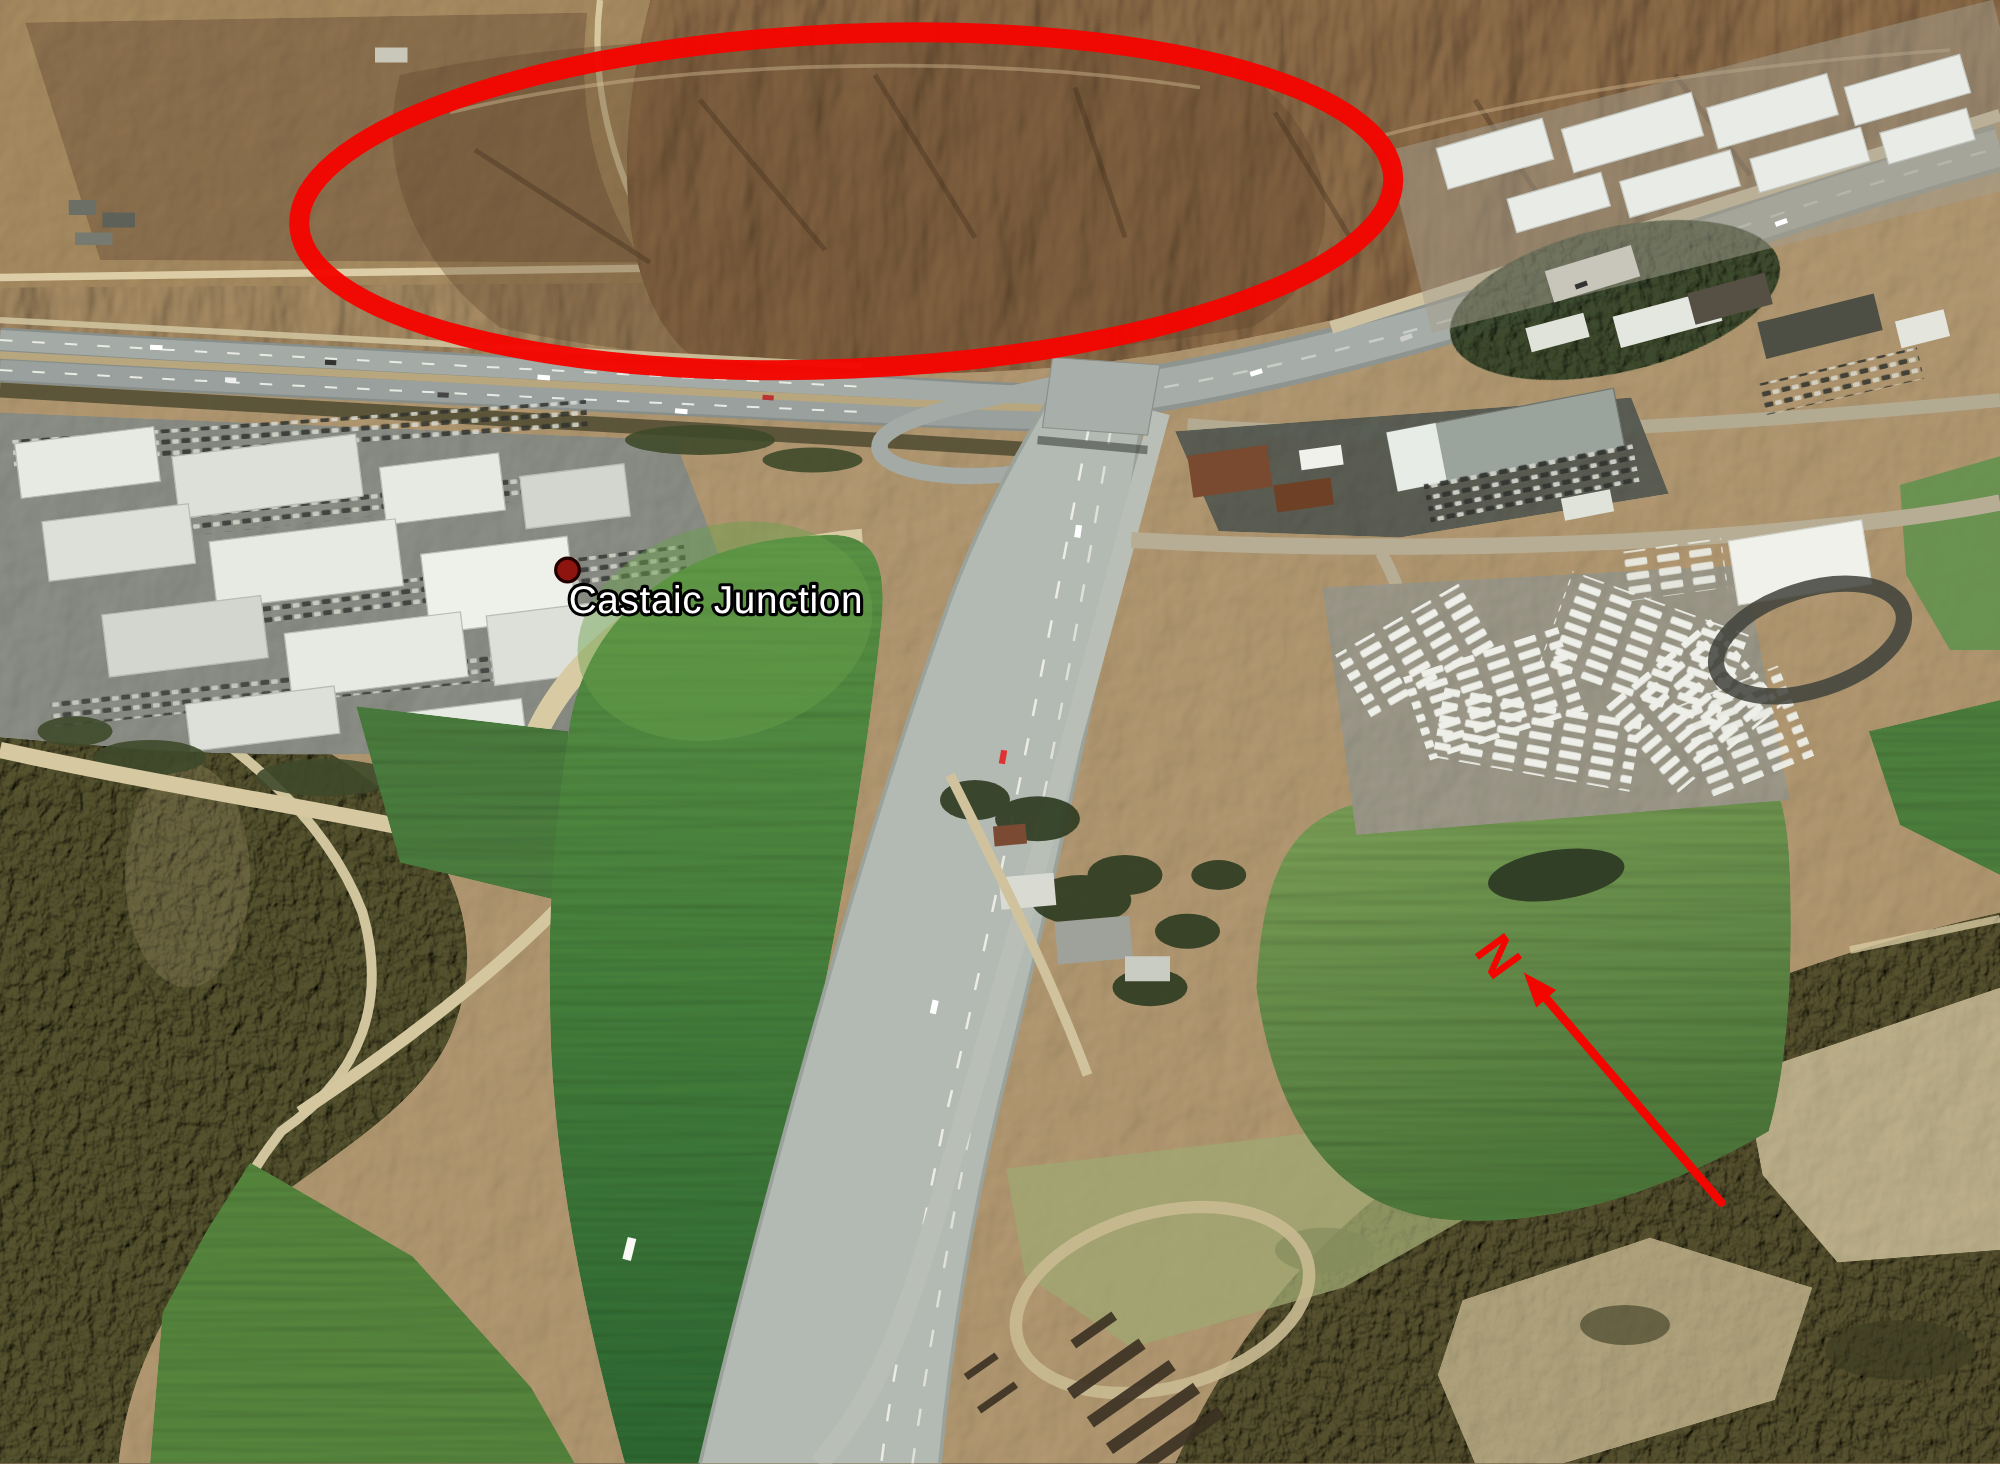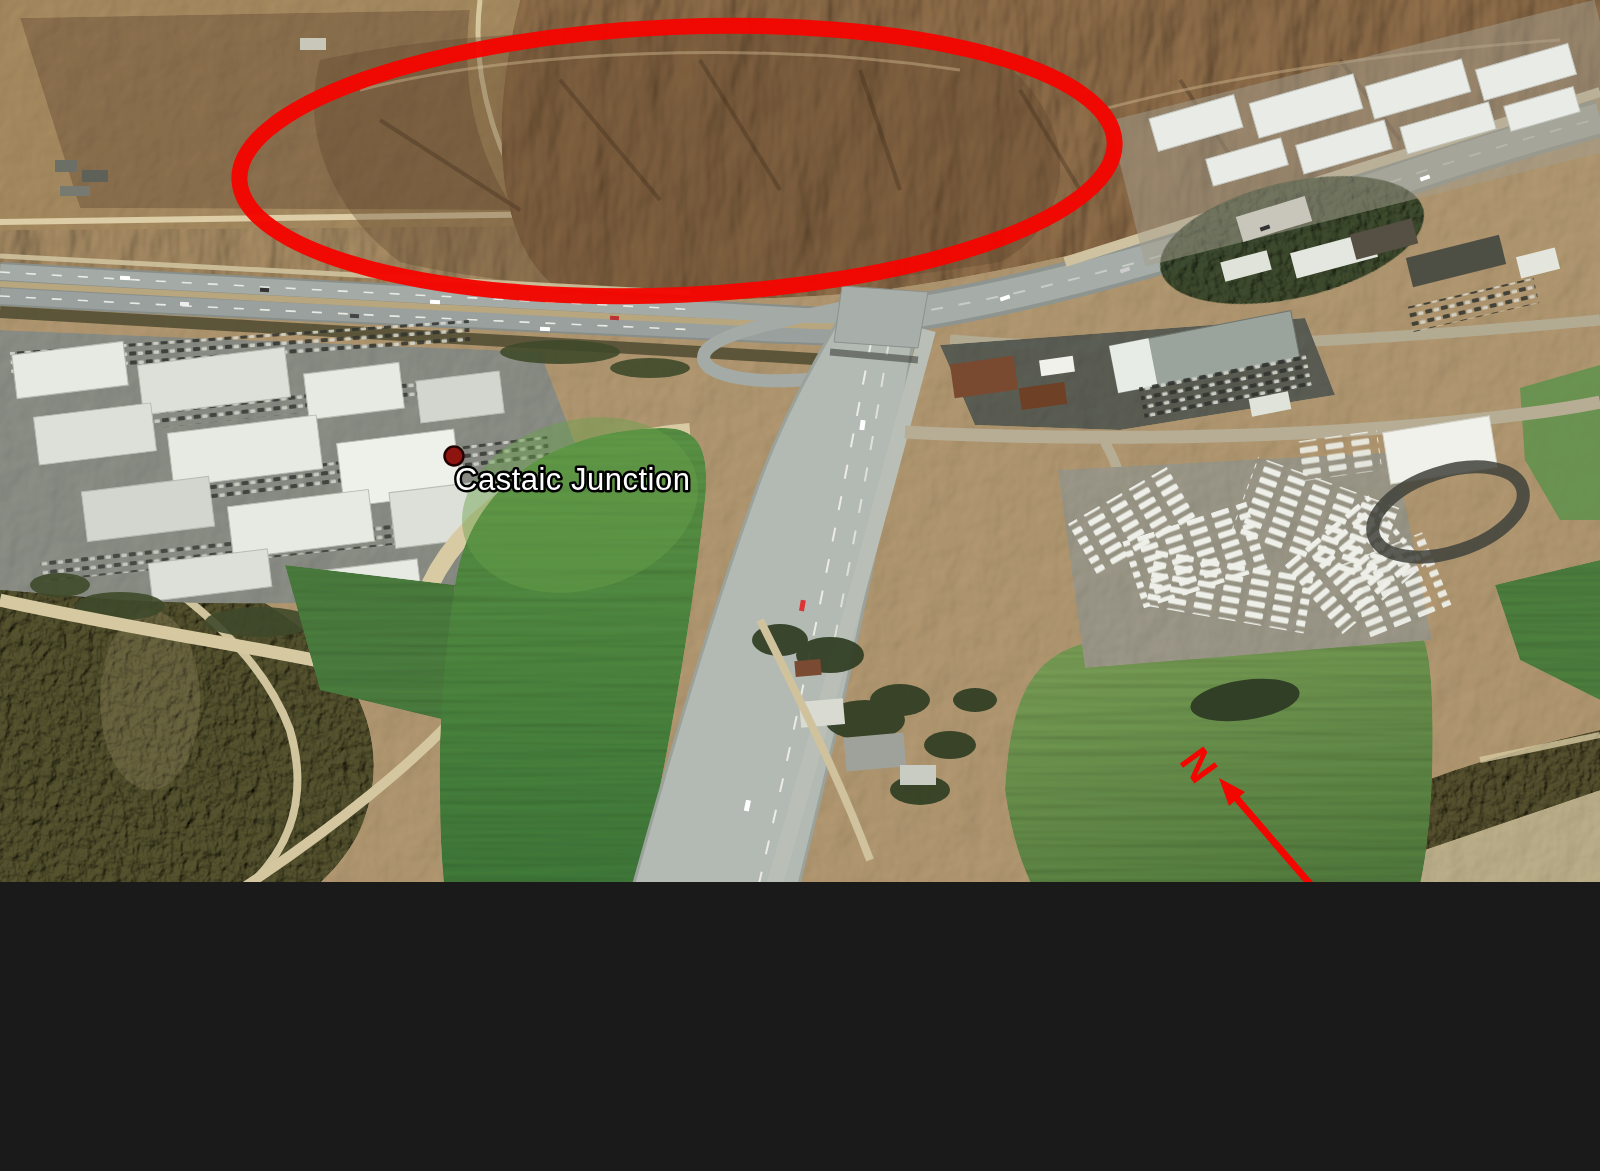--- a/index.html
+++ b/index.html
@@ -1,16 +1,16 @@
 <!DOCTYPE html>
 <html><head>
 <meta charset="utf-8">
 <style>
   html,body{margin:0;padding:0;background:#1a1a1a;}
-  .stage{position:relative;width:1600px;height:882px;overflow:hidden;background:#b69c74;}
+  .stage{position:relative;width:1600px;height:1171px;overflow:hidden;background:#b69c74;}
   svg{display:block;}
   text{font-family:"Liberation Sans","DejaVu Sans",sans-serif;}
   .place-label{font-size:31px;font-weight:400;letter-spacing:.5px;
     paint-order:stroke;stroke:#000;stroke-width:5px;stroke-linejoin:round;}
   .north-n{font-size:42px;font-weight:700;}
   .hl-ellipse{fill:none;stroke-width:16;stroke-linecap:round;opacity:.97;}
   .marker-dot{stroke:#230000;stroke-width:2.5px;}
   .n-arrow-line{stroke-width:7px;stroke-linecap:round;}
 </style>
 </head>

